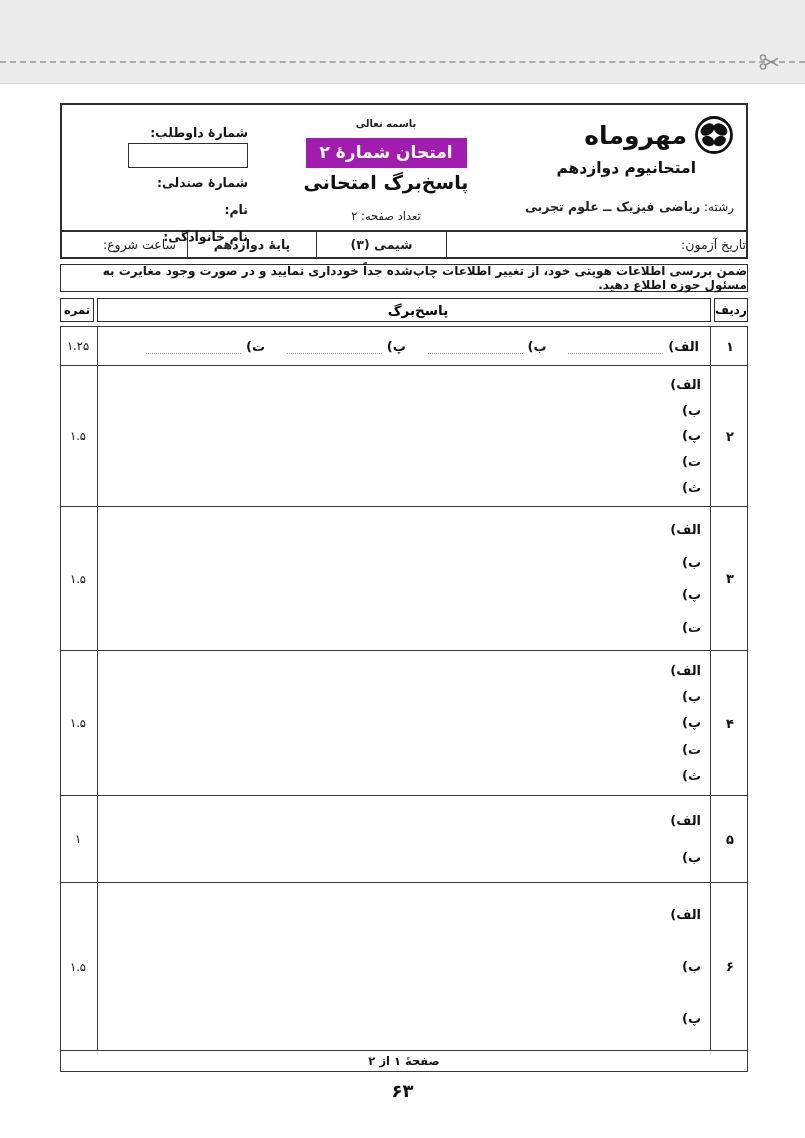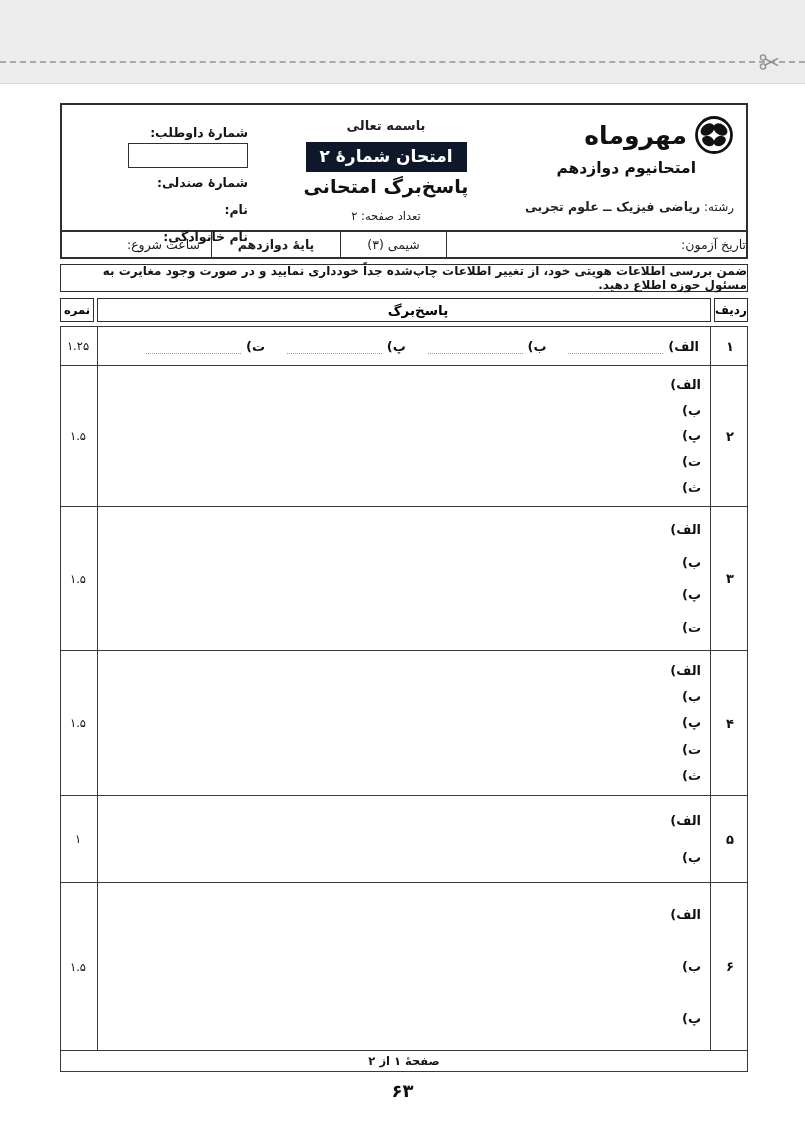--- a/index.html
+++ b/index.html
@@ -20,37 +20,37 @@
   .header-box { height:129px; border:2px solid #2f2f2f; display:flex; }
   .brand-col { width:228px; padding:10px 12px 16px 4px; display:flex; flex-direction:column; }
   .brand-top { display:flex; align-items:center; gap:7px; }
   .logo-circle { width:40px; height:40px; flex:0 0 auto; }
   .brand-name { font-size:25px; font-weight:bold; color:#111; letter-spacing:-0.5px; }
   .brand-sub { font-size:15.5px; font-weight:bold; color:#111; margin:4px 38px 0 0; letter-spacing:0.3px; }
   .field-line { margin-top:auto; font-size:12px; color:#222; }
   .field-line b { font-size:12.5px; }
 
   .center-col { flex:1; text-align:center; position:relative; padding-top:13px; }
-  .bismillah { font-size:13px; font-weight:bold; color:#222; }
-  .exam-badge { display:inline-block; background:#0f172a; color:#fff; font-weight:bold;
+  .bismillah { font-size:10px; font-weight:bold; color:#222; }
+  .exam-badge { display:inline-block; background:#a21caf; color:#fff; font-weight:bold;
                 font-size:17px; padding:4px 14px 6px; margin-top:9px; }
   .sheet-title { font-size:19px; font-weight:bold; color:#111; margin-top:3px; }
   .page-count { position:absolute; bottom:7px; left:0; right:0; font-size:11.5px; color:#222; }
 
   .fields-col { width:192px; padding:20px 6px 6px 10px; font-size:12.5px; font-weight:bold; color:#151515; }
   .fields-col .lbl { margin-bottom:3px; }
   .candidate-box { width:120px; height:25px; border:1.6px solid #2f2f2f; background:#fff; margin:2px 0 7px; }
   .fields-col .lbl2 { margin-bottom:12px; }
 
   
   .meta-row { display:flex; height:27px; border:2px solid #2f2f2f; border-top:none; align-items:stretch;
               font-size:12.5px; color:#1c1c1c; }
   .meta-row > div { display:flex; align-items:center; }
   .m-date { width:299px; }
-  .m-subject { width:107px; justify-content:center; font-weight:normal; border-left:1.6px solid #2f2f2f; border-right:1.6px solid #2f2f2f; }
+  .m-subject { width:131px; justify-content:center; font-weight:bold; border-left:1.6px solid #2f2f2f; border-right:1.6px solid #2f2f2f; }
   .m-grade { width:129px; justify-content:center; font-weight:bold; border-left:1.6px solid #2f2f2f; }
   .m-start { flex:1; padding-right:11px; }
 
   
   .notice-row { margin-top:5px; border:1.6px solid #2f2f2f; height:28px; display:flex;
                 align-items:center; justify-content:center; font-size:12px; font-weight:bold; color:#161616; }
 
   
   .ans-header { margin-top:6px; display:flex; height:24px; }
   .ans-header > div { border:1.6px solid #2f2f2f; display:flex; align-items:center; justify-content:center; }

